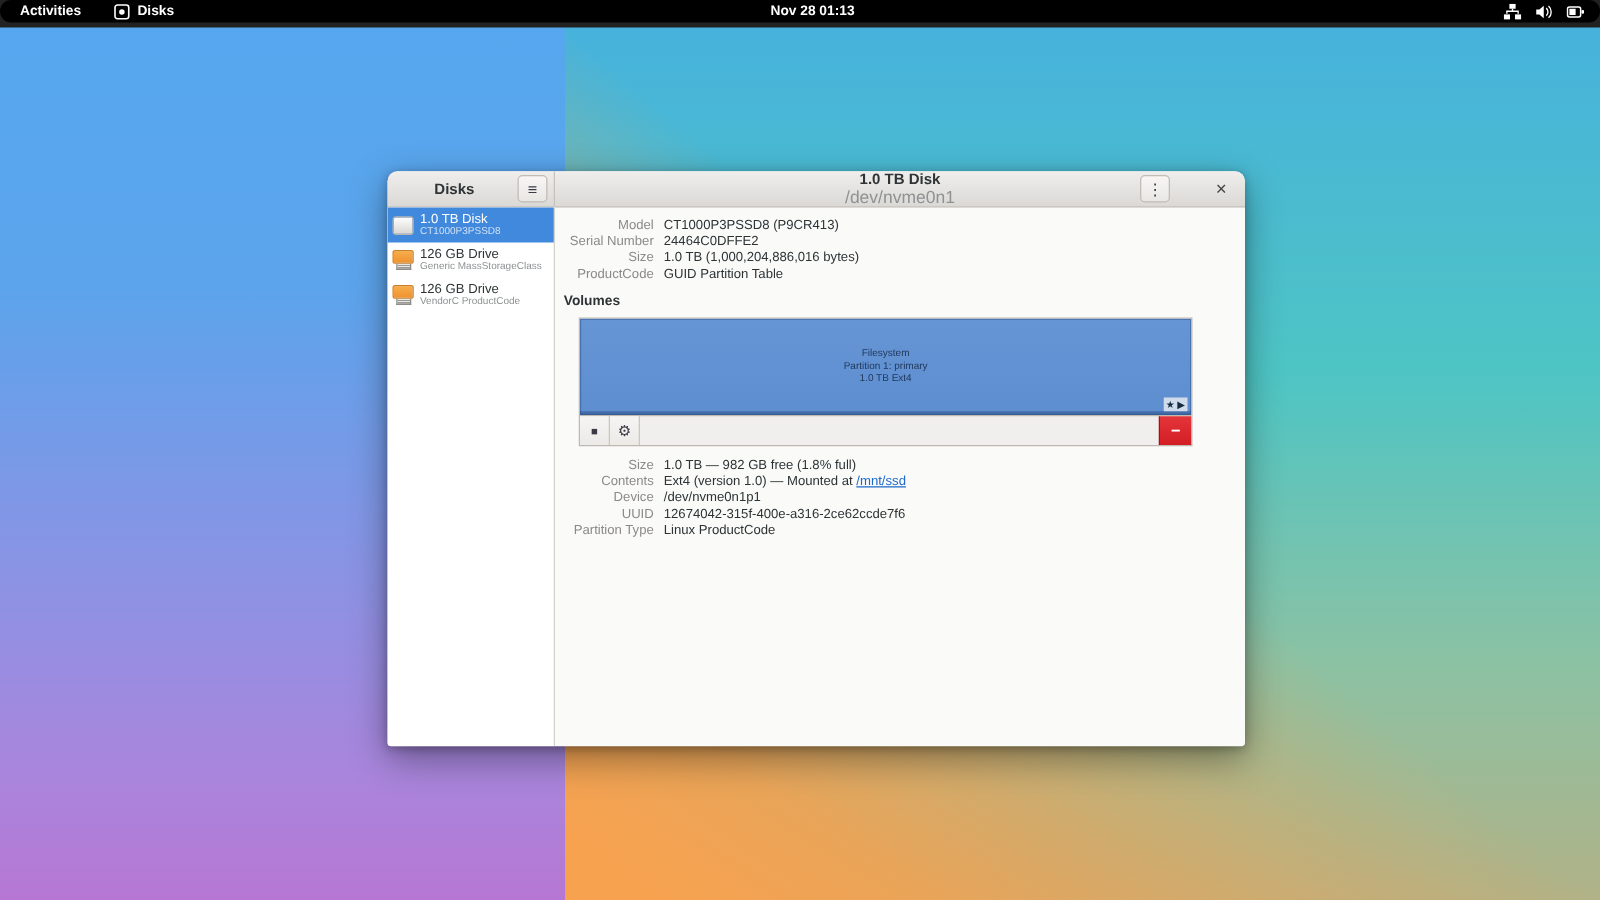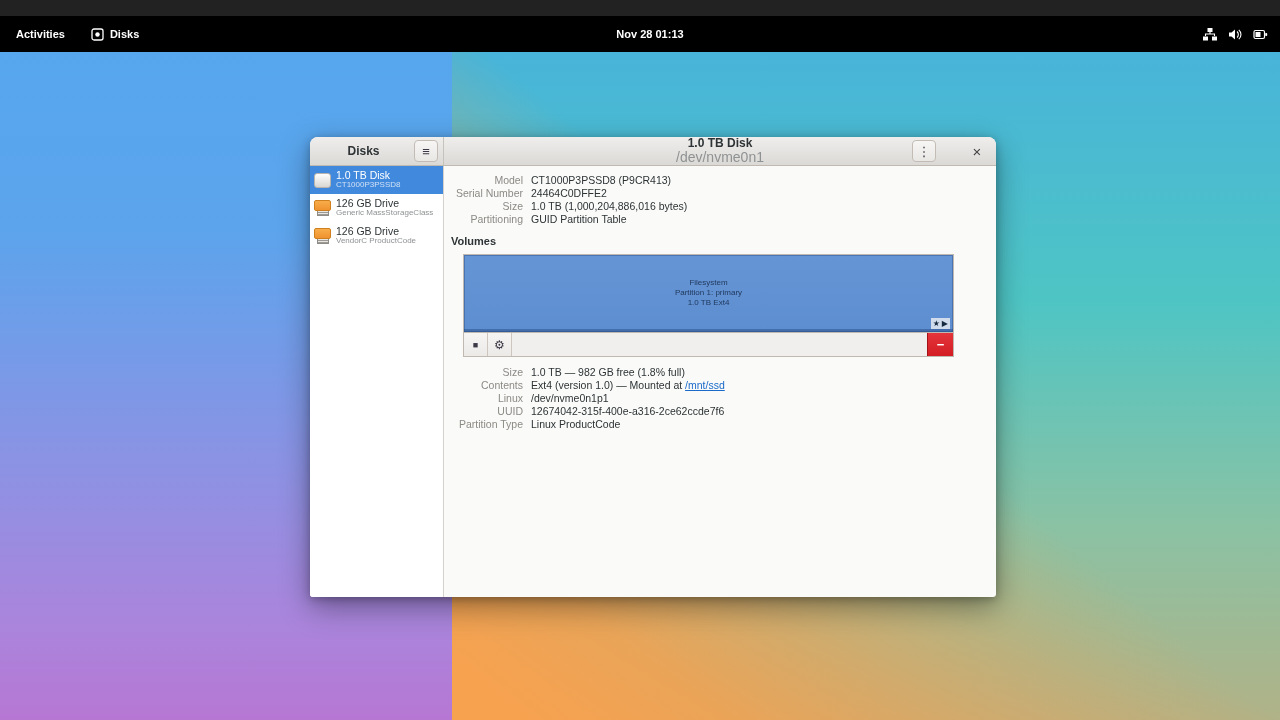--- a/index.html
+++ b/index.html
@@ -9,22 +9,22 @@
   
   .desktop{position:absolute;inset:0;background:#222;}
   .bg-left{position:absolute;left:0;top:22px;width:452px;height:698px;
     background:linear-gradient(to bottom,#55a7ee 0%,#5ca4ec 30%,#8a93e4 62%,#aa85dc 86%,#b677d3 100%);}
   .bg-right{position:absolute;left:452px;top:22px;width:828px;height:698px;
     background-image:
       linear-gradient(to bottom left,rgba(246,161,78,0) 50%,rgba(246,161,78,.85) 84%,rgba(247,162,79,1) 96%),
       linear-gradient(to bottom,#47b2dc 0%,#4ec5c4 40%,#8ac2a4 72%,#b1b287 100%);}
 
   
-  .topbar{position:absolute;left:0;top:16px;width:1280px;height:36px;background:#000;
-    display:flex;align-items:center;color:#fff;font-size:11px;font-weight:700;z-index:50;}
+  .topbar{position:absolute;left:0;top:0;width:1280px;height:18px;background:#000;
+    display:flex;align-items:center;color:#fff;font-size:11px;font-weight:700;z-index:50;border-radius:11px;}
   .tb-left{display:flex;align-items:center;gap:26px;padding-left:16px;}
   .tb-app{display:flex;align-items:center;gap:6px;}
   .tb-center{position:absolute;left:0;right:0;text-align:center;pointer-events:none;margin-left:20px;}
   .tb-right{margin-left:auto;display:flex;align-items:center;gap:11px;padding-right:12px;}
   .tb-right svg{display:block;}
 
   
   .window{position:absolute;left:310px;top:137px;width:686px;height:460px;
     border-radius:8px 8px 3px 3px;background:#fafaf9;
     box-shadow:0 10px 30px rgba(0,0,0,.38),0 2px 8px rgba(0,0,0,.25);
@@ -186,21 +186,21 @@
     </div>
 
     <div class="main">
       <div class="info-grid">
         <span class="lbl">Model</span>
         <span class="val">CT1000P3PSSD8 (P9CR413)</span>
         <span class="lbl">Serial Number</span>
         <span class="val">24464C0DFFE2</span>
         <span class="lbl">Size</span>
         <span class="val">1.0 TB (1,000,204,886,016 bytes)</span>
-        <span class="lbl">Partitioning</span>
+        <span class="lbl">ProductCode</span>
         <span class="val">GUID Partition Table</span>
       </div>
 
       <div class="volumes-label">Volumes</div>
 
       <div class="volume-widget">
         <div class="partition">
           <div class="part-text">
             <div>Filesystem</div>
             <div>Partition 1: primary</div>
@@ -223,21 +223,21 @@
             <span>−</span>
           </button>
         </div>
       </div>
 
       <div class="info-grid bottom-grid">
         <span class="lbl">Size</span>
         <span class="val">1.0 TB — 982 GB free (1.8% full)</span>
         <span class="lbl">Contents</span>
         <span class="val"><span>Ext4 (version 1.0) — Mounted at </span><a class="mount-link">/mnt/ssd</a></span>
-        <span class="lbl">Linux</span>
+        <span class="lbl">Device</span>
         <span class="val">/dev/nvme0n1p1</span>
         <span class="lbl">UUID</span>
         <span class="val">12674042-315f-400e-a316-2ce62ccde7f6</span>
         <span class="lbl">Partition Type</span>
         <span class="val">Linux ProductCode</span>
       </div>
     </div>
   </div>
 </div>
 

